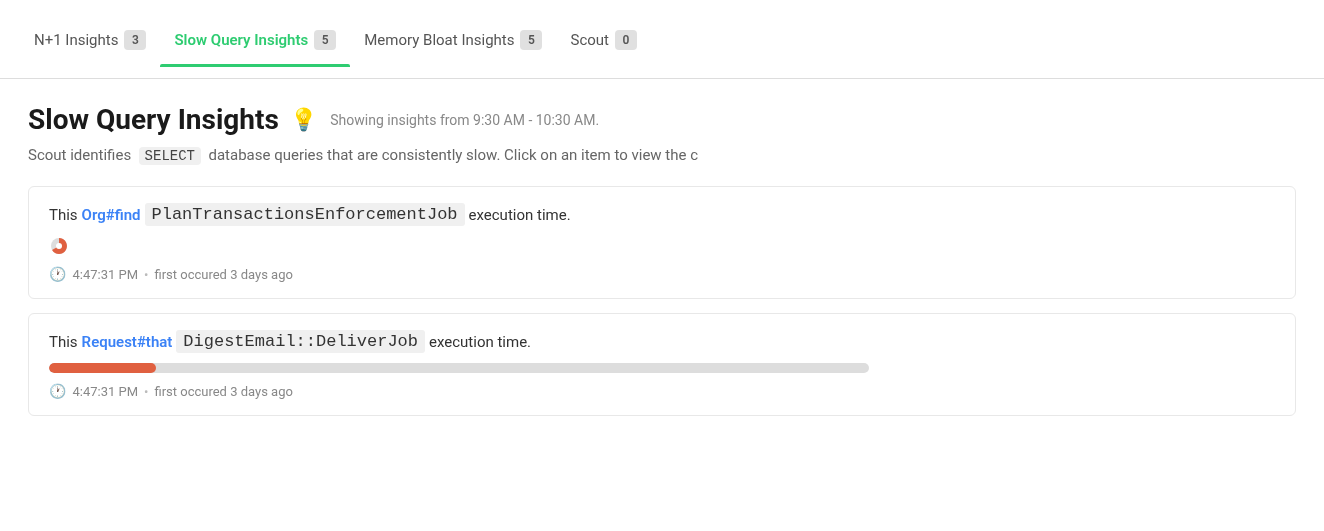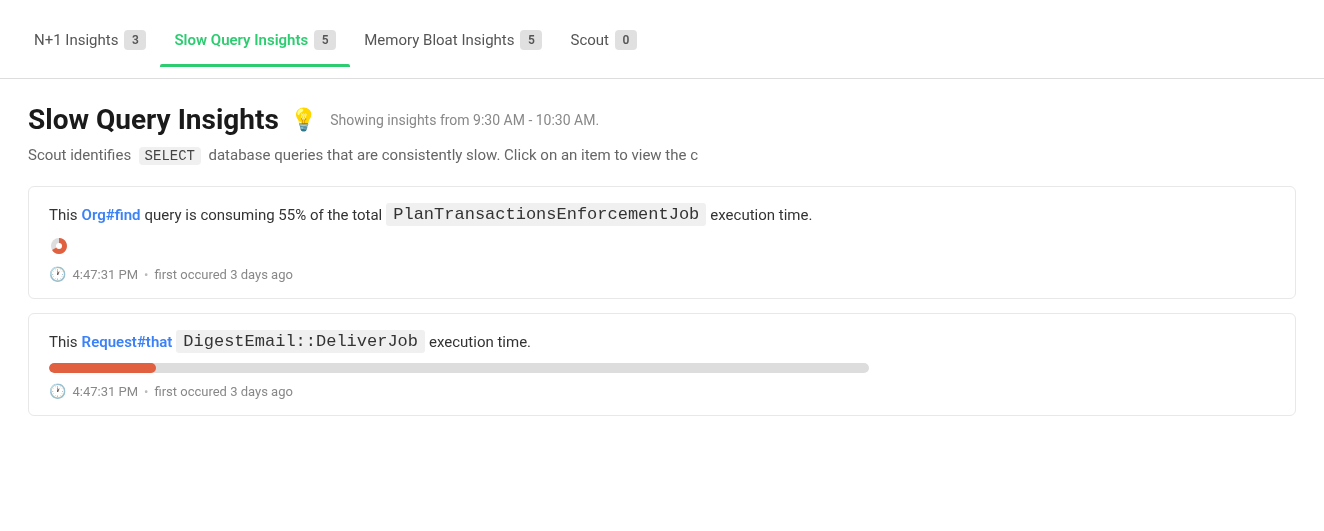--- a/index.html
+++ b/index.html
@@ -216,21 +216,20 @@
   <p class="description-text">
     <span>Scout identifies</span>
     &nbsp;<span class="code-inline">SELECT</span>&nbsp;
     <span>database queries that are consistently slow. Click on an item to view the c</span>
   </p>
 
   <div class="insight-card">
     <div class="insight-text">
       <span>This</span>
       <a class="insight-link">Org#find</a>
-      <span>query is consuming 55% of the total</span>
       <span class="insight-code">PlanTransactionsEnforcementJob</span>
       <span>execution time.</span>
     </div>
 
     <div class="progress-container">
       <svg class="pie-icon" viewBox="0 0 20 20" width="20" height="20">
         <circle cx="10" cy="10" r="8" fill="#ddd"></circle>
 
         <path d="M10,10 L10,2 A8,8 0 1,1 3.07,14.07 Z" fill="#e06040"></path>
         <circle cx="10" cy="10" r="3" fill="white"></circle>

